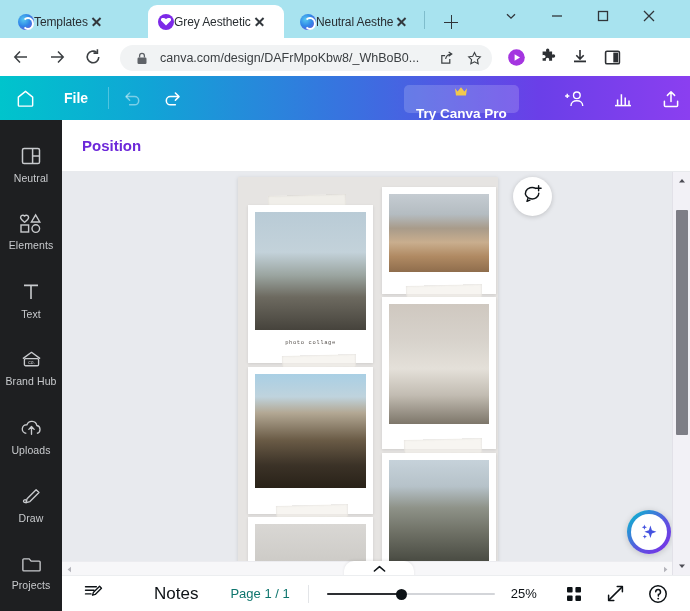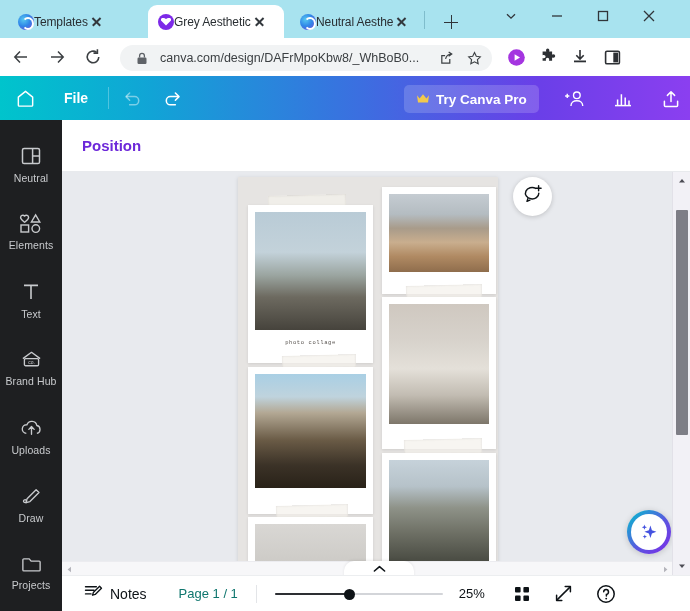--- a/index.html
+++ b/index.html
@@ -113,21 +113,21 @@
   .file-btn {
     margin-left: 12px; color:#fff; font-size: 14px; font-weight: bold;
     padding: 5px 10px; border-radius: 5px; cursor: pointer;
   }
   .vsep { width:1px; height:22px; background: rgba(255,255,255,.28); margin-left: 10px; }
   .undo-btn, .redo-btn { width:34px; height:34px; margin-left:6px; display:flex; align-items:center; justify-content:center; cursor:pointer; }
   .pro-btn {
     position:absolute; left: 404px; top: 9px; height: 28px;
     background: rgba(255,255,255,.17); border-radius: 5px;
     display:flex; align-items:center; gap:6px; padding: 0 12px;
-    color:#fff; font-size:13.5px; font-weight:bold; cursor:pointer; white-space:nowrap;
+    color:#fff; font-size:13.5px; font-weight:bold; cursor:pointer; white-space:nowrap;flex-direction:column;
   }
   .top-ico { position:absolute; top:10px; width:26px; height:26px; display:flex; align-items:center; justify-content:center; cursor:pointer; }
 
   
   .rail {
     position:absolute; left:0; top:120px; width:62px; height:491px;
     background:#1e1f21;
     display:flex; flex-direction:column; align-items:center; padding-top:14px;
   }
   .rail-item {
@@ -220,21 +220,21 @@
     display:flex; align-items:flex-end; justify-content:center; cursor:pointer;
     box-shadow: 0 -1px 3px rgba(0,0,0,.07);
   }
 
   
   .bottom-bar {
     position:absolute; left:62px; top:575px; width:628px; height:36px;
     background:#fff; border-top:1px solid #eceef0; display:flex; align-items:center;
   }
   .notes-btn { margin-left:22px; display:flex; align-items:center; gap:7px; cursor:pointer; }
-  .notes-btn .lbl { font-size:14px; color:#0d1216; }
+  .notes-btn .lbl { font-size:17px; color:#0d1216;margin-left:44px; }
   .page-ind { margin-left:32px; font-size:13px; color:#0f766e; white-space:nowrap; }
   .bsep { width:1px; height:18px; background:#e3e5e8; margin-left:18px; }
   .zoom-slider { margin-left:18px; width:168px; height:14px; position:relative; cursor:pointer; }
   .zoom-slider .track { position:absolute; left:0; top:6px; width:100%; height:2px; background:#d3d5d9; border-radius:1px; }
   .zoom-slider .fill  { position:absolute; left:0; top:6px; width:46%; height:2px; background:#2d2f33; border-radius:1px; }
   .zoom-slider .knob  { position:absolute; left:41%; top:2px; width:11px; height:11px; border-radius:50%; background:#0d1216; }
   .zoom-val { margin-left:16px; font-size:13px; color:#0d1216; }
   .bico { margin-left:18px; width:22px; height:22px; display:flex; align-items:center; justify-content:center; cursor:pointer; }
 </style>
 </head>

